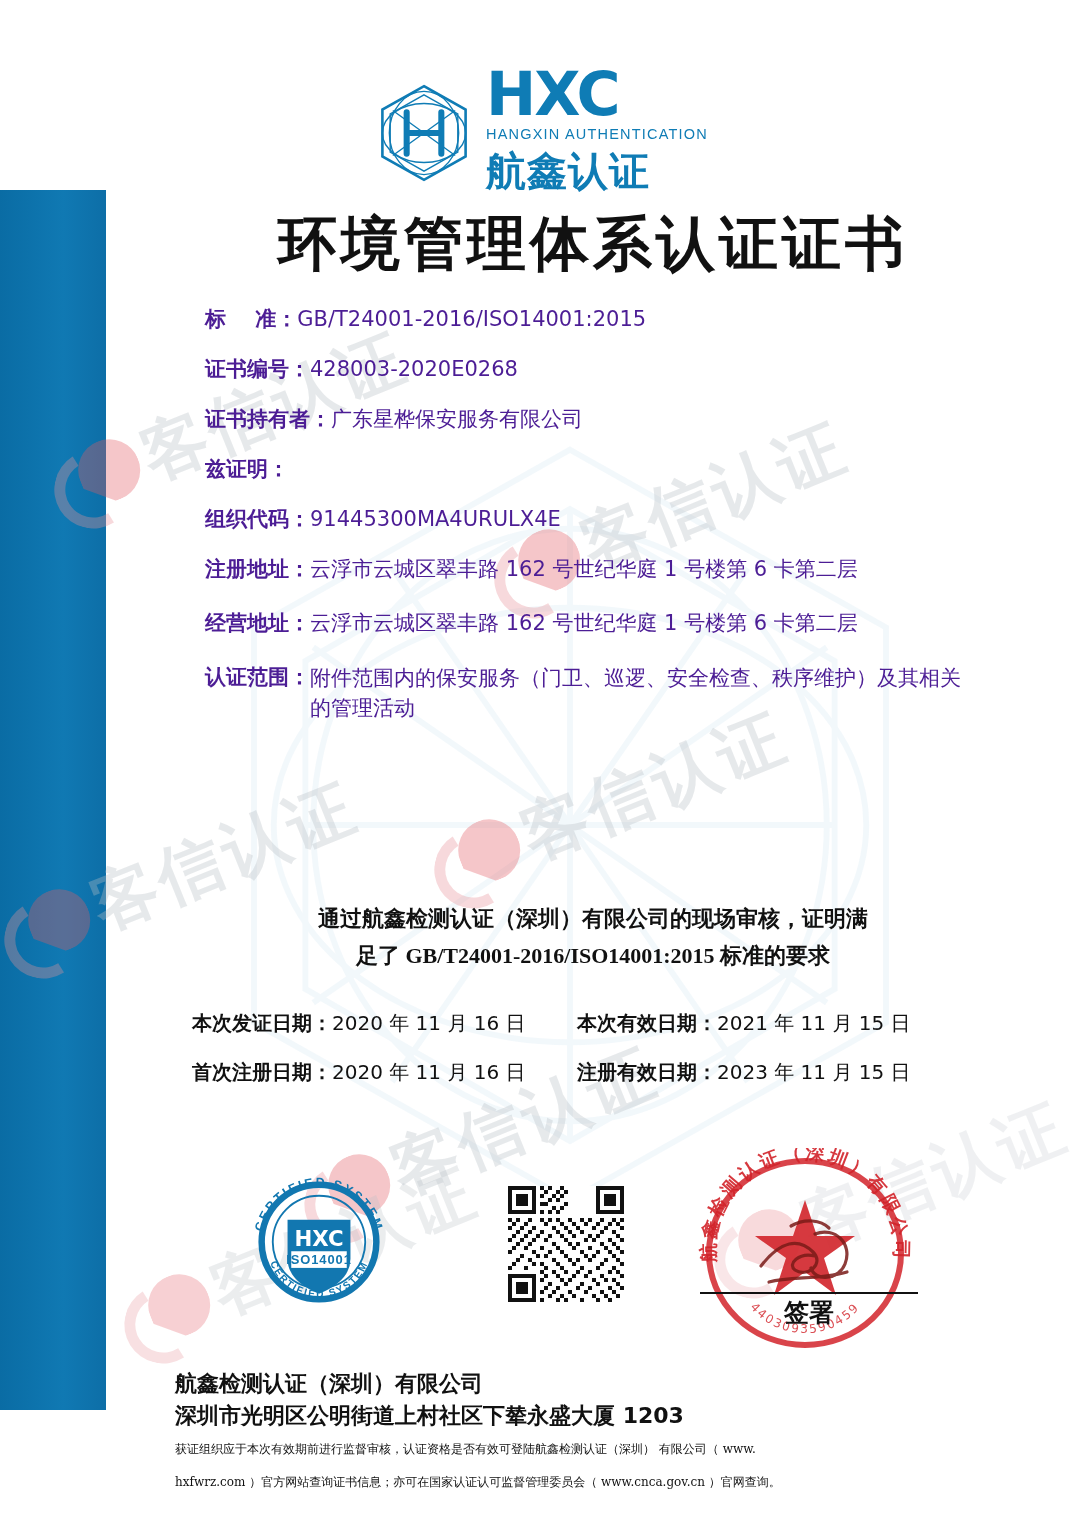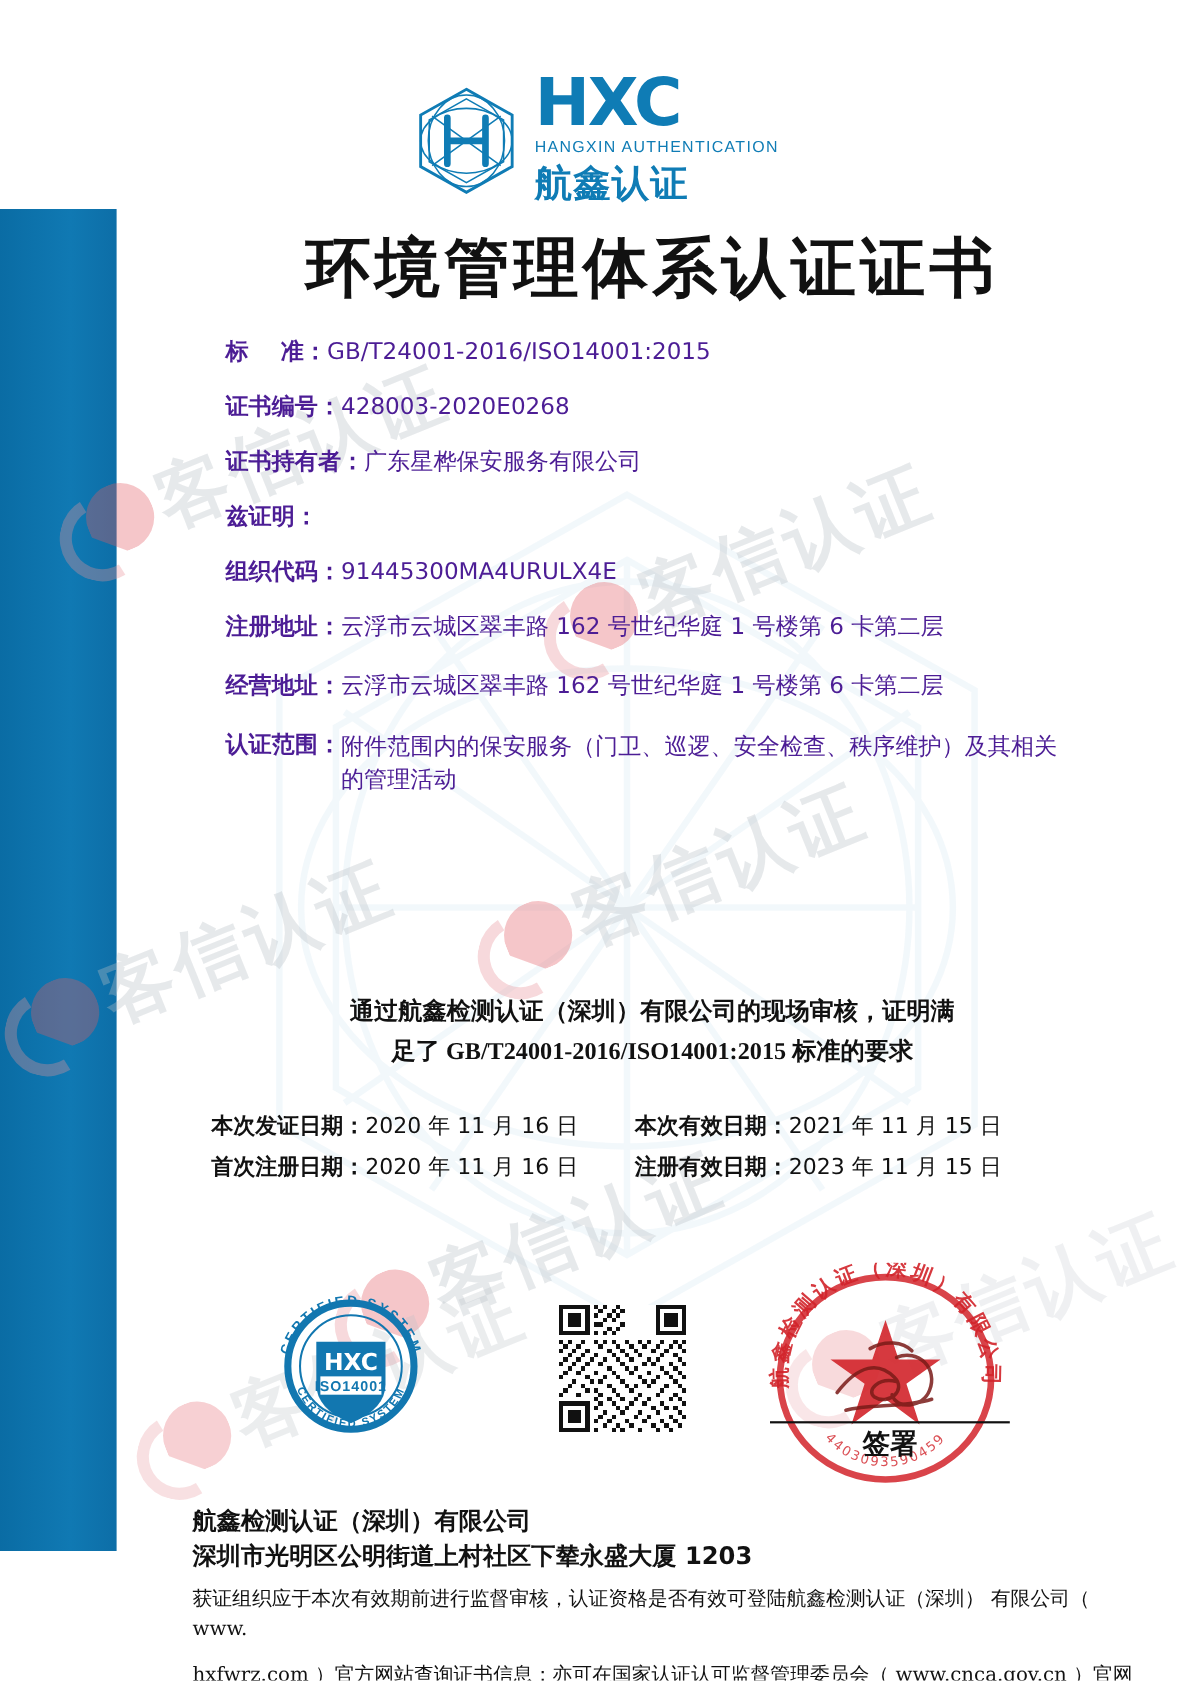--- a/index.html
+++ b/index.html
@@ -115,21 +115,21 @@
   .logo-en {
     font-family: "Liberation Sans", sans-serif;
     font-size: 14.5px;
     letter-spacing: 1.2px;
     color: #0f7cb5;
     margin-top: 3px;
   }
   .logo-cn {
     font-family: "DejaVu Sans", sans-serif;
     font-weight: 700;
-    font-size: 34px;
+    font-size: 40px;
     color: #0f7cb5;
     margin-top: 2px;
     letter-spacing: 1px;
   }
 
   
   .cert-title {
     position: absolute;
     left: 106px; right: 0;
     top: 205px;
@@ -183,21 +183,21 @@
   }
 
   
   .dates {
     position: absolute;
     left: 192px;
     top: 1010px;
     width: 770px;
     display: grid;
     grid-template-columns: 1fr 1fr;
-    row-gap: 10px;
+    row-gap: 22px;
     font-family: "DejaVu Sans", sans-serif;
     font-size: 20px;
     color: #111;
   }
   .dates .dcell { display: flex; }
   .dates .dlbl { font-weight: 700; }
   .dates .dval { font-weight: 400; }
 
   
   .seal-iso {
@@ -250,21 +250,21 @@
   .footer .f1, .footer .f2 {
     font-family: "DejaVu Sans", sans-serif;
     font-weight: 700;
     font-size: 22px;
     color: #111;
     line-height: 1.45;
   }
   .footer .fnote {
     margin-top: 8px;
     font-family: "DejaVu Serif", serif;
-    font-size: 18px;
+    font-size: 12px;
     line-height: 1.5;
     color: #111;
   }
 </style>
 </head>
 <body>
 
 <div id="page">
 
   <div class="left-bar"></div>

